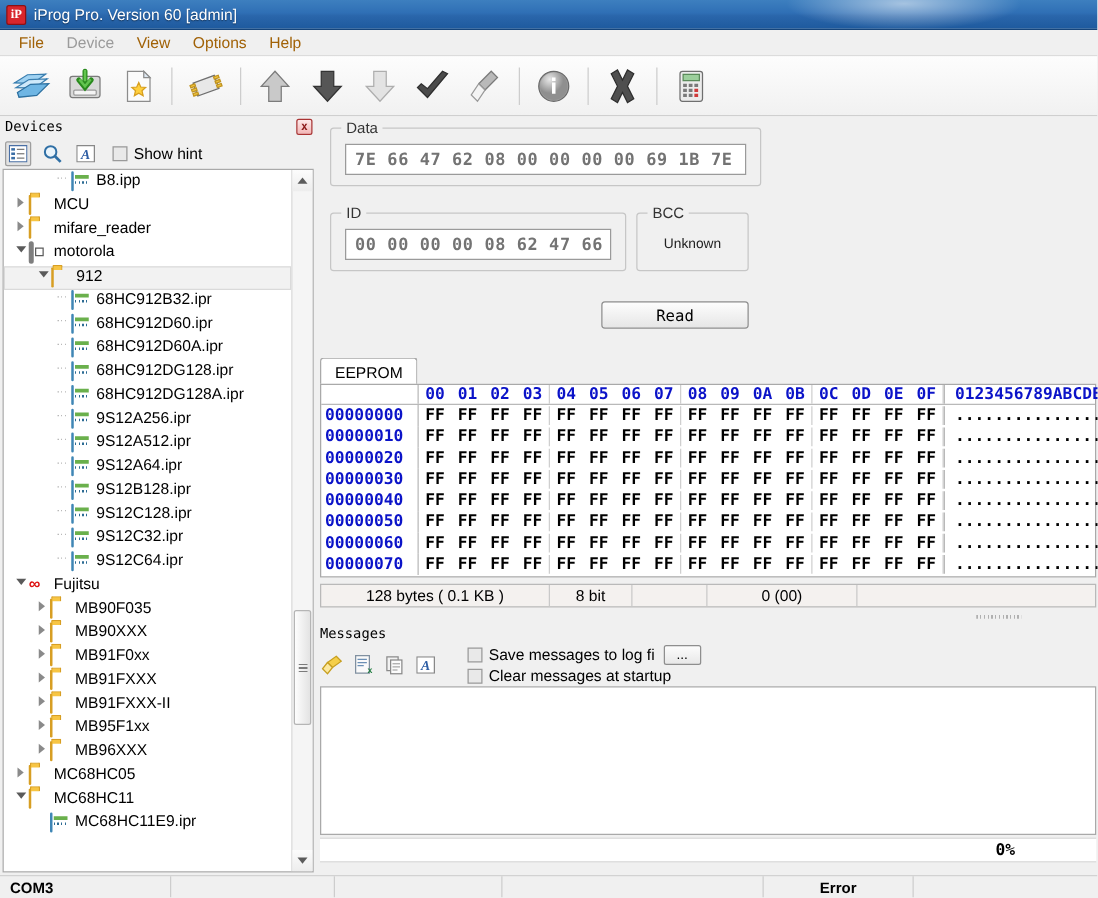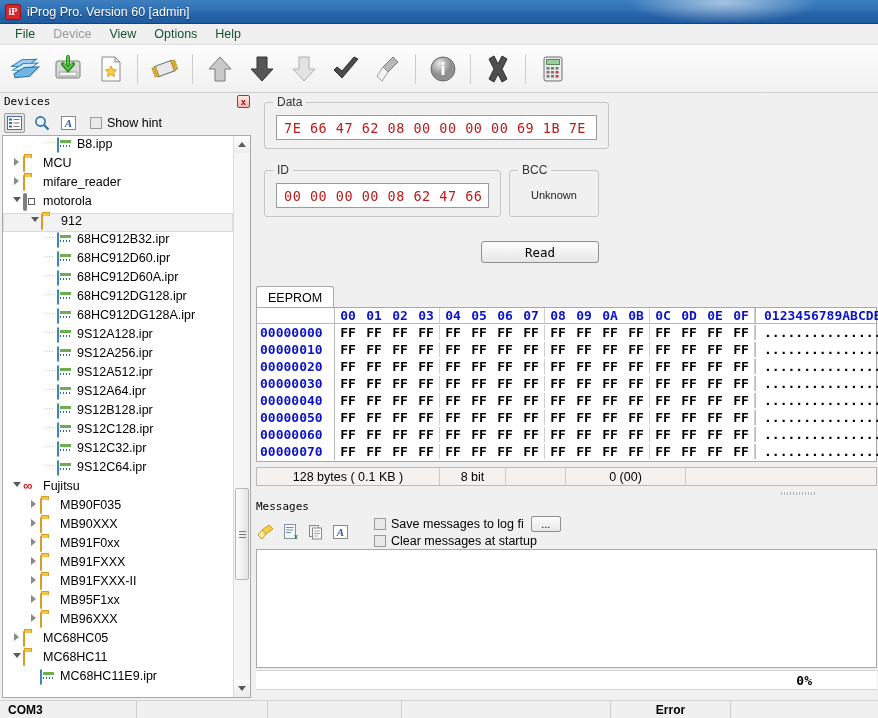--- a/index.html
+++ b/index.html
@@ -33,21 +33,21 @@
     display:flex; align-items:center; justify-content:center;
     font-family:"Liberation Serif", serif; line-height:1;
   }
   .title-text{ color:#fff; font-size:12.5px; text-shadow:0 1px 1px rgba(0,0,0,.45); z-index:2;}
 
   
   .menubar{
     height:21px; background:#f0f0f0; display:flex; align-items:center;
     padding-left:6px; border-bottom:1px solid #dcdcdc;
   }
-  .menubar span{ padding:2px 9px; color:#14532d; font-size:12.5px; }
+  .menubar span{ padding:2px 9px; color:#a16207; font-size:12.5px; }
   .menubar span.disabled{ color:#9b9b9b; }
 
   
   .toolbar{
     height:48px; background:linear-gradient(to bottom,#fdfdfd,#f1f1f1);
     border-bottom:1px solid #cfcfcf;
     display:flex; align-items:center; padding:0 6px; gap:2px;
   }
   .tb-btn{ width:40px; height:44px; display:flex; align-items:center; justify-content:center; }
   .tb-sep{ width:1px; height:30px; background:#cdcdcd; margin:0 5px; }
@@ -137,22 +137,22 @@
 
   
   .right{ position:absolute; left:253px; right:0; top:0; bottom:0; background:#f0f0f0; }
 
   .gbox{ position:absolute; border:1px solid #c6c6c6; border-radius:3px; }
   .gbox > .lbl{
     position:absolute; top:-8px; left:8px; background:#f0f0f0; padding:0 4px; font-size:12px; color:#333;
   }
   .hexfield{
     position:absolute; background:#fff; border:1px solid #9a9a9a;
-    font-family:"DejaVu Sans Mono", monospace; font-size:13.5px; font-weight:normal;
-    display:flex; align-items:center; padding-left:7px; letter-spacing:.5px; color:#b91c1c;
+    font-family:"DejaVu Sans Mono", monospace; font-size:13.5px; font-weight:bold;
+    display:flex; align-items:center; padding-left:7px; letter-spacing:.5px; color:#737373;
   }
   .bccval{ position:absolute; width:100%; text-align:center; font-size:11px; color:#222; }
 
   .readbtn{
     position:absolute; left:228px; top:148px; width:118px; height:22px;
     background:linear-gradient(to bottom,#fdfdfd,#e6e6e6); border:1px solid #8e8e8e;
     border-radius:3px; font-size:12.5px; display:flex; align-items:center; justify-content:center;
     font-family:"DejaVu Sans Mono", monospace;
   }
 
@@ -470,28 +470,20 @@
             <span class="ico"><span class="chipfile"></span></span>
             <span>68HC912DG128.ipr</span>
           </div>
           <div class="trow">
             <span class="ind" style="width: 40px;"></span>
             <span class="exp">
               <span class="dash"></span>
             </span>
             <span class="ico"><span class="chipfile"></span></span>
             <span>68HC912DG128A.ipr</span>
-          </div>
-          <div class="trow">
-            <span class="ind" style="width: 40px;"></span>
-            <span class="exp">
-              <span class="dash"></span>
-            </span>
-            <span class="ico"><span class="chipfile"></span></span>
-            <span>9S12A128.ipr</span>
           </div>
           <div class="trow">
             <span class="ind" style="width: 40px;"></span>
             <span class="exp">
               <span class="dash"></span>
             </span>
             <span class="ico"><span class="chipfile"></span></span>
             <span>9S12A256.ipr</span>
           </div>
           <div class="trow">

